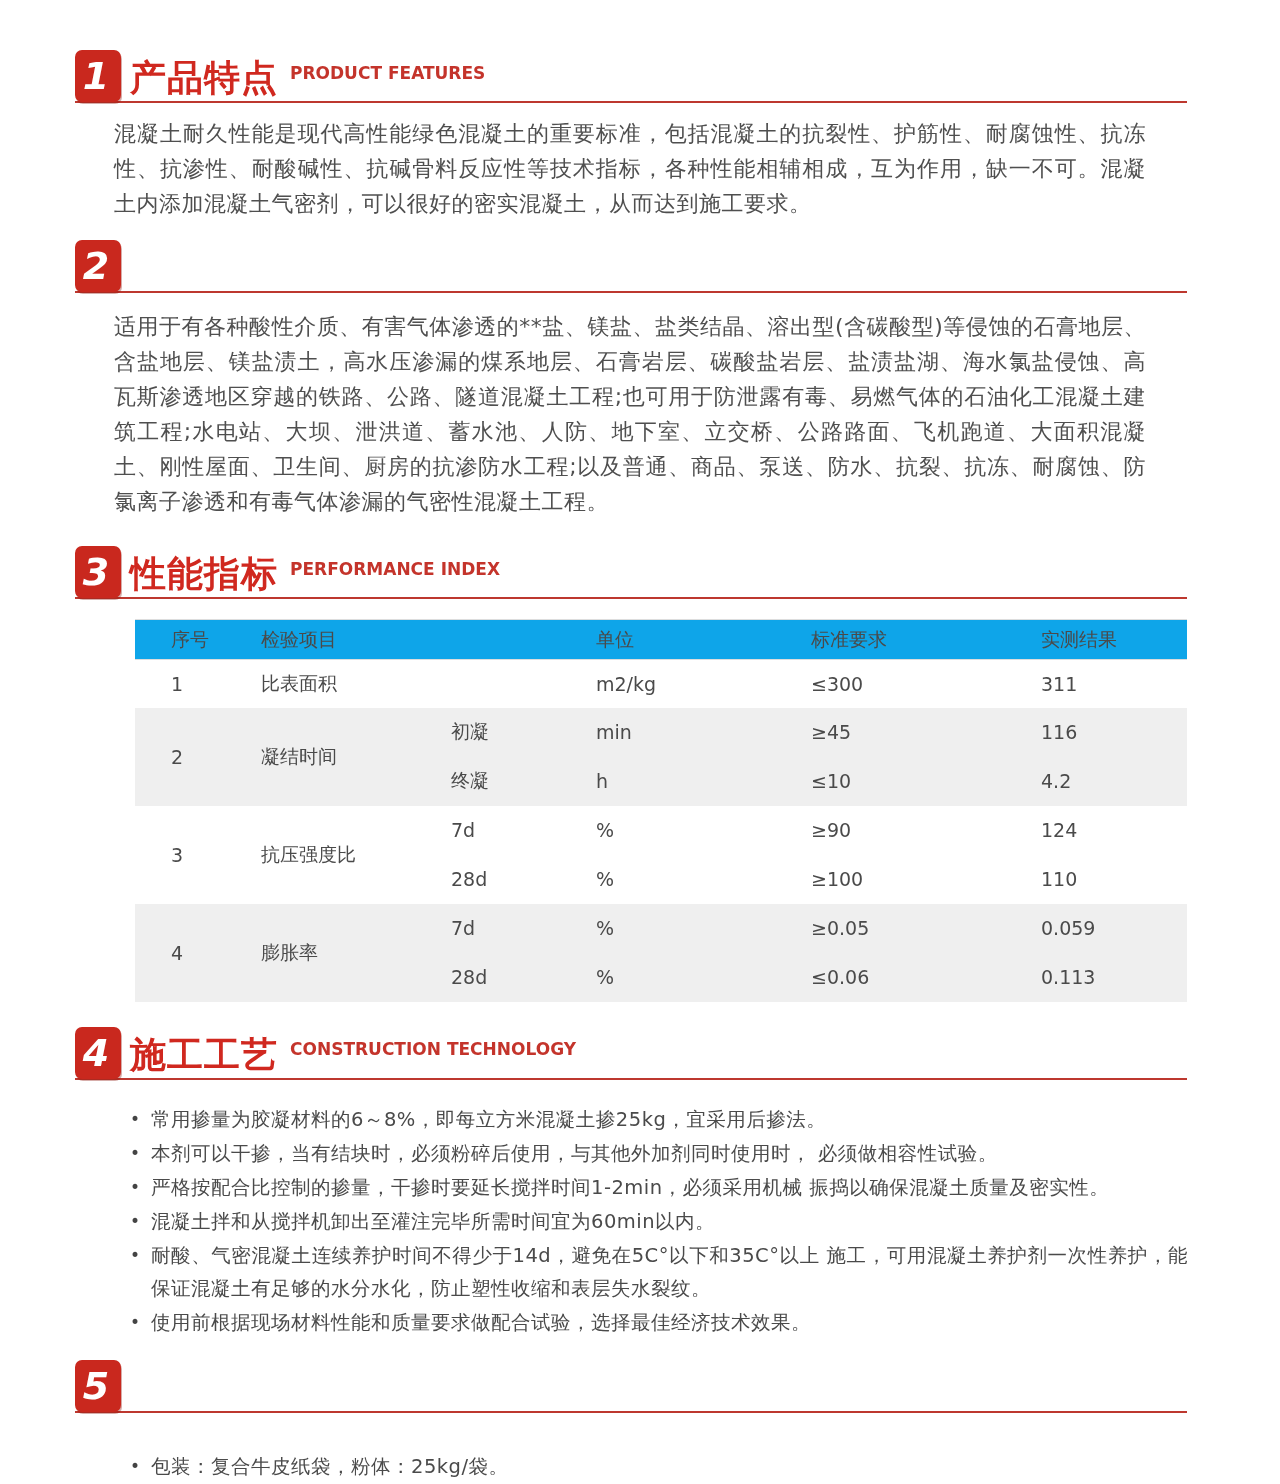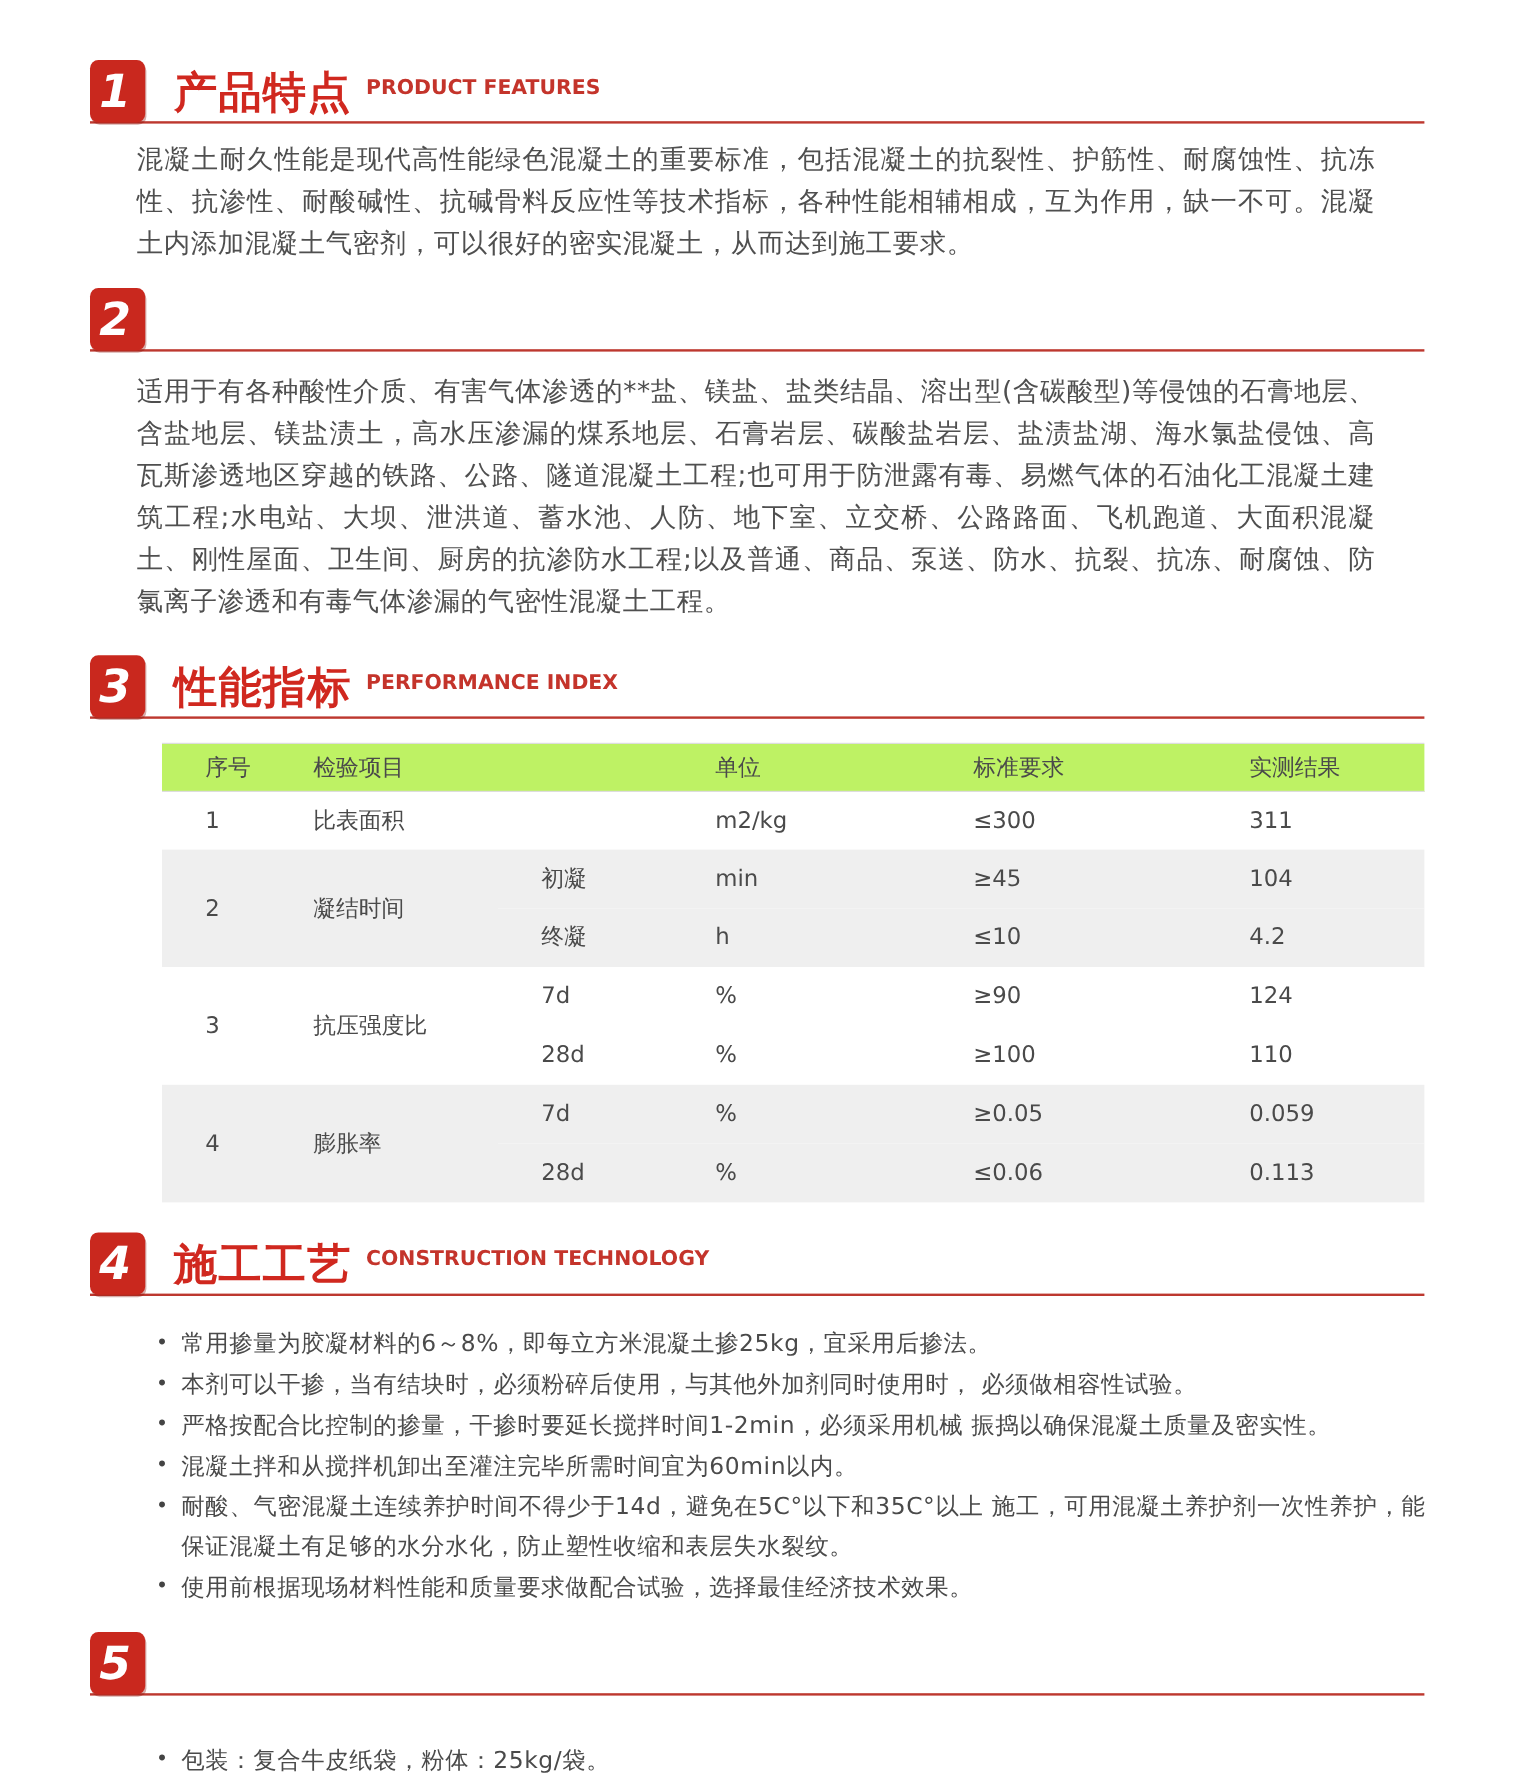--- a/index.html
+++ b/index.html
@@ -20,21 +20,21 @@
     position:absolute;left:0;top:0;width:46px;height:52px;
     background:#c9281e;border-radius:7px;
     display:flex;align-items:center;justify-content:center;
     box-shadow:1px 2px 0 rgba(140,20,12,.35);
   }
   .sec-badge span{
     color:#ffffff;font-size:38px;font-weight:bold;font-style:italic;
     line-height:1;padding-right:4px;
   }
   .sec-titles{
-    position:absolute;left:70px;top:0;bottom:4px;
+    position:absolute;left:55px;top:0;bottom:4px;
     display:flex;align-items:flex-end;gap:12px;white-space:nowrap;
   }
   .sec-zh{font-size:36px;font-weight:bold;color:#d0281f;line-height:1.25;letter-spacing:1px;}
   .sec-en{font-size:17px;font-weight:bold;color:#c4342b;line-height:1.2;padding-bottom:17px;letter-spacing:0px;}
   
   .para{
     margin:12px 0 0 39px;width:1032px;
     font-size:22px;line-height:35px;color:#4f4f4f;
     text-align:justify;letter-spacing:.5px;
   }
@@ -46,21 +46,21 @@
   
   table.perf{
     margin:19px 0 0 60px;width:1052px;
     border-collapse:collapse;table-layout:fixed;
     font-size:19px;color:#4a4a4a;
   }
   table.perf th,table.perf td{
     font-weight:normal;text-align:left;vertical-align:middle;
     padding:0 0 0 36px;box-sizing:border-box;
   }
-  tr.t-head{height:40px;background:#bef264;border-top:1px solid #dddddd;border-bottom:1px solid #dddddd;}
+  tr.t-head{height:40px;background:#0ea5e9;border-top:1px solid #dddddd;border-bottom:1px solid #dddddd;}
   tr.r-white{background:#ffffff;}
   tr.r-gray{background:#efefef;}
   tr.row-one{height:48px;}
   tr.row-sub{height:49px;}
   td.c-no,th.h-no{text-align:center;padding-left:0;}
   td.c-item,th.h-item{padding-left:40px;}
   
   .bullets{margin:22px 0 0 53px;width:1060px;}
   .bullets.small-gap{margin-top:36px;}
   .bullet-item{
@@ -137,21 +137,21 @@
         <td>≤300</td>
         <td>311</td>
       </tr>
 
       <tr class="r-gray row-sub">
         <td class="c-no" rowspan="2">2</td>
         <td class="c-item" rowspan="2">凝结时间</td>
         <td>初凝</td>
         <td>min</td>
         <td>≥45</td>
-        <td>104</td>
+        <td>116</td>
       </tr>
       <tr class="r-gray row-sub">
         <td>终凝</td>
         <td>h</td>
         <td>≤10</td>
         <td>4.2</td>
       </tr>
 
       <tr class="r-white row-sub">
         <td class="c-no" rowspan="2">3</td>

